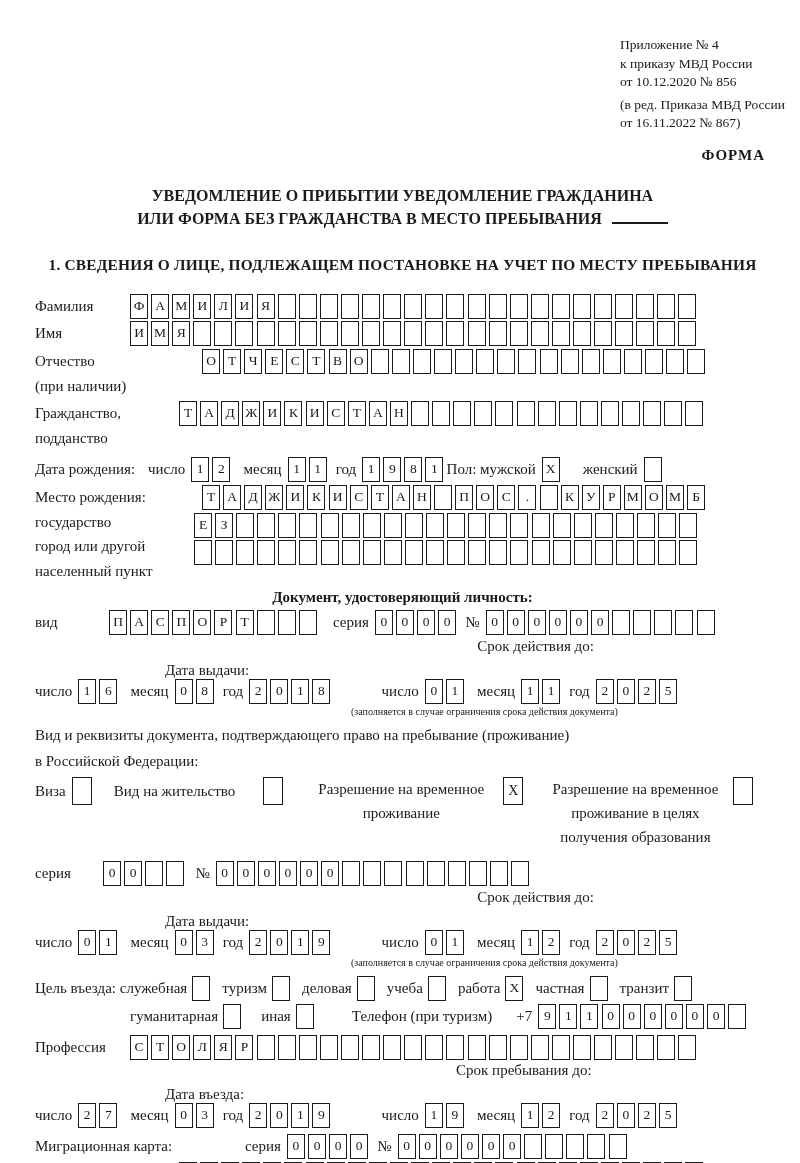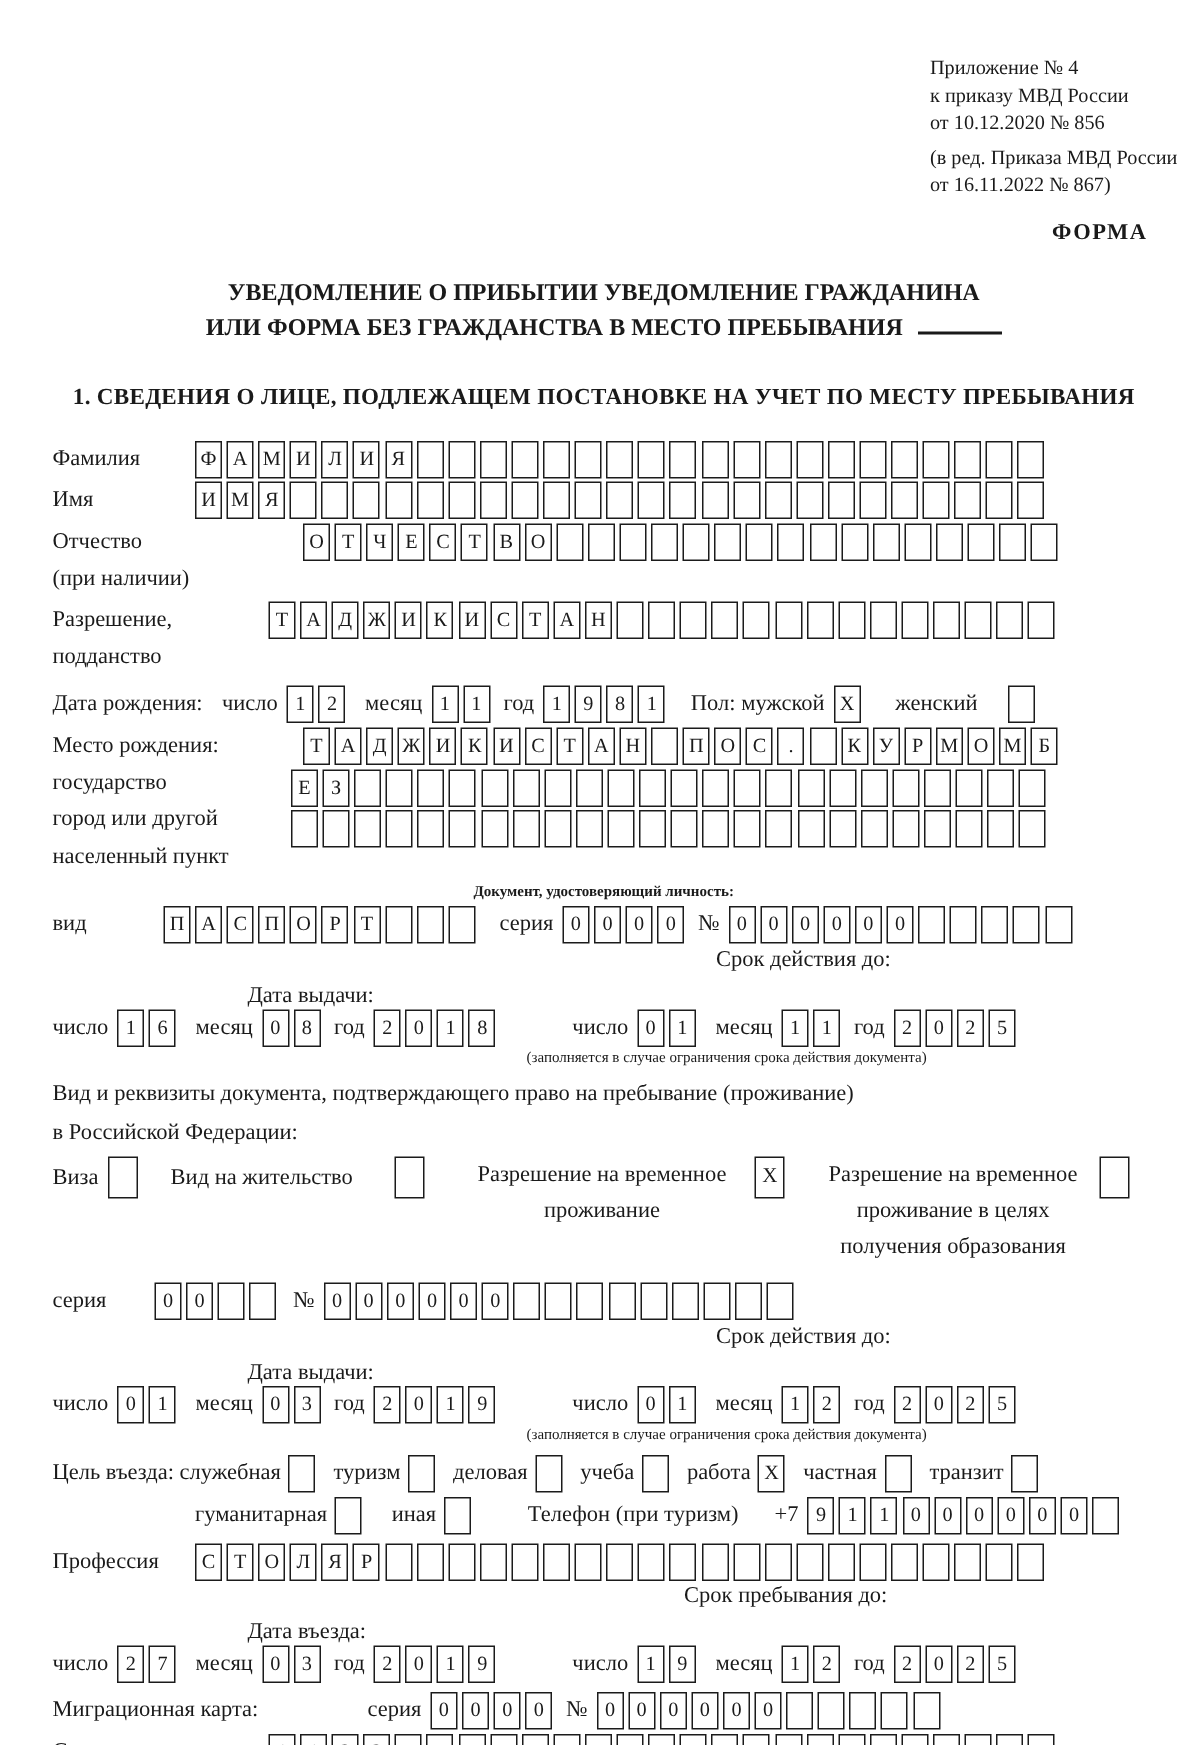--- a/index.html
+++ b/index.html
@@ -35,40 +35,40 @@
   .cbox {
     display: inline-block; width: 18px; height: 25px;
     border: 1.6px solid #1b1b1b; margin-right: 3.1px;
     text-align: center; font-size: 13.5px; line-height: 22px;
     font-family: "Liberation Serif", serif;
   }
   .big .cbox { width: 20px; height: 28px; line-height: 25px; font-size: 14px; }
 
   .slabel { line-height: 25px; margin-right: 6px; flex-shrink: 0; }
 
-  .center-head { text-align: center; font-weight: bold; font-size: 10px; margin: 6px 0 4px 0; }
+  .center-head { text-align: center; font-weight: bold; font-size: 15px; margin: 6px 0 4px 0; }
 
   .dhrow { display: flex; font-size: 15px; margin-top: 2px; }
   .dh1 { margin-left: 130px; margin-top: 24px; }
   .dh2 { margin-left: 228px; }
   .dh2b { margin-left: 212px; font-family: Liberation Serif, serif; }
   .dgroup { display: flex; align-items: flex-start; }
   .dg2 { margin-left: 48px; }
   .gap10 { margin-left: 10px; }
   .dnote { font-size: 10px; margin: 2px 0 5px 316px; }
 
   .para { line-height: 26px; margin-top: 5px; }
 
   .visa-row { display: flex; align-items: flex-start; margin-top: 3px; }
   .vlabel { line-height: 28px; }
   .vcenter { text-align: center; line-height: 24px; }
   .w186 { width: 186px; margin-left: 22px; }
   .w178 { width: 178px; margin-left: 20px; }
   .vbox { margin-left: 9px; margin-top: 0; }
-  .ml6 { margin-left: 6px; } .ml8 { margin-left: 8px; } .ml14 { margin-left: 14px; }
+  .ml6 { margin-left: 6px; } .ml8 { margin-left: 8px; } .ml14 { }
   .ml18 { margin-left: 18px; } .ml20 { margin-left: 20px; } .ml26 { margin-left: 26px; }
   .ml28 { margin-left: 28px; } .ml36 { margin-left: 19px; } .ml60 { margin-left: 60px; }
   .ml95 { margin-left: 95px; }
 
   .cg { display: flex; align-items: flex-start; margin-right: 9px; }
   .cg .slabel { margin-right: 5px; }
 
   .repr { display: flex; align-items: flex-start; margin-top: 3px; }
   .repr-left { width: 144px; flex-shrink: 0; line-height: 24.5px; }
   .repr-left .lbl { display: block; line-height: 24.5px; }
@@ -190,21 +190,21 @@
         <span class="cbox"></span>
         <span class="cbox"></span>
         <span class="cbox"></span>
         <span class="cbox"></span>
         <span class="cbox"></span>
       </span>
   </div>
 
   <div class="frow">
     <span class="lines lw144">
-      <span class="lbl">Разрешение,</span>
+      <span class="lbl">Гражданство,</span>
       <span class="lbl">подданство</span>
     </span>
     <span class="boxrow">
         <span class="cbox">Т</span>
         <span class="cbox">А</span>
         <span class="cbox">Д</span>
         <span class="cbox">Ж</span>
         <span class="cbox">И</span>
         <span class="cbox">К</span>
         <span class="cbox">И</span>

